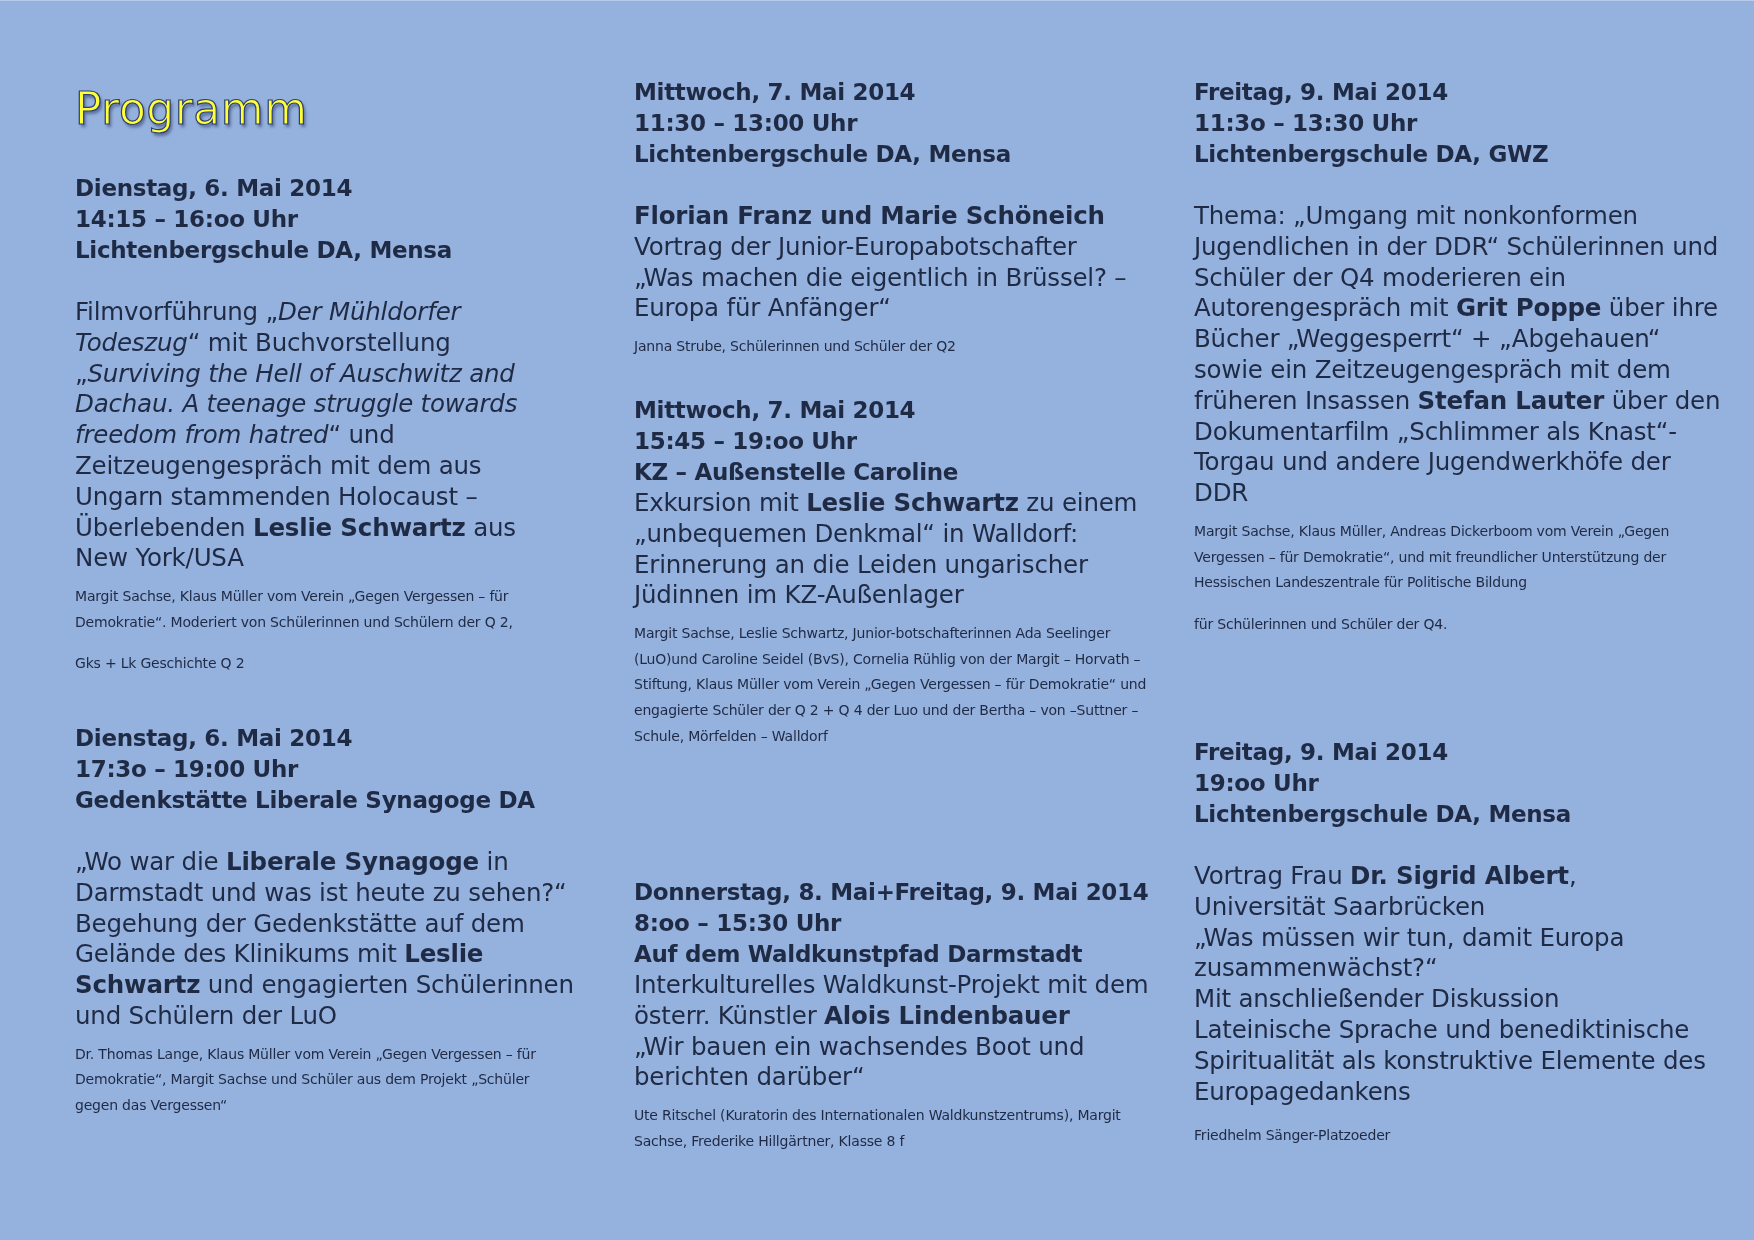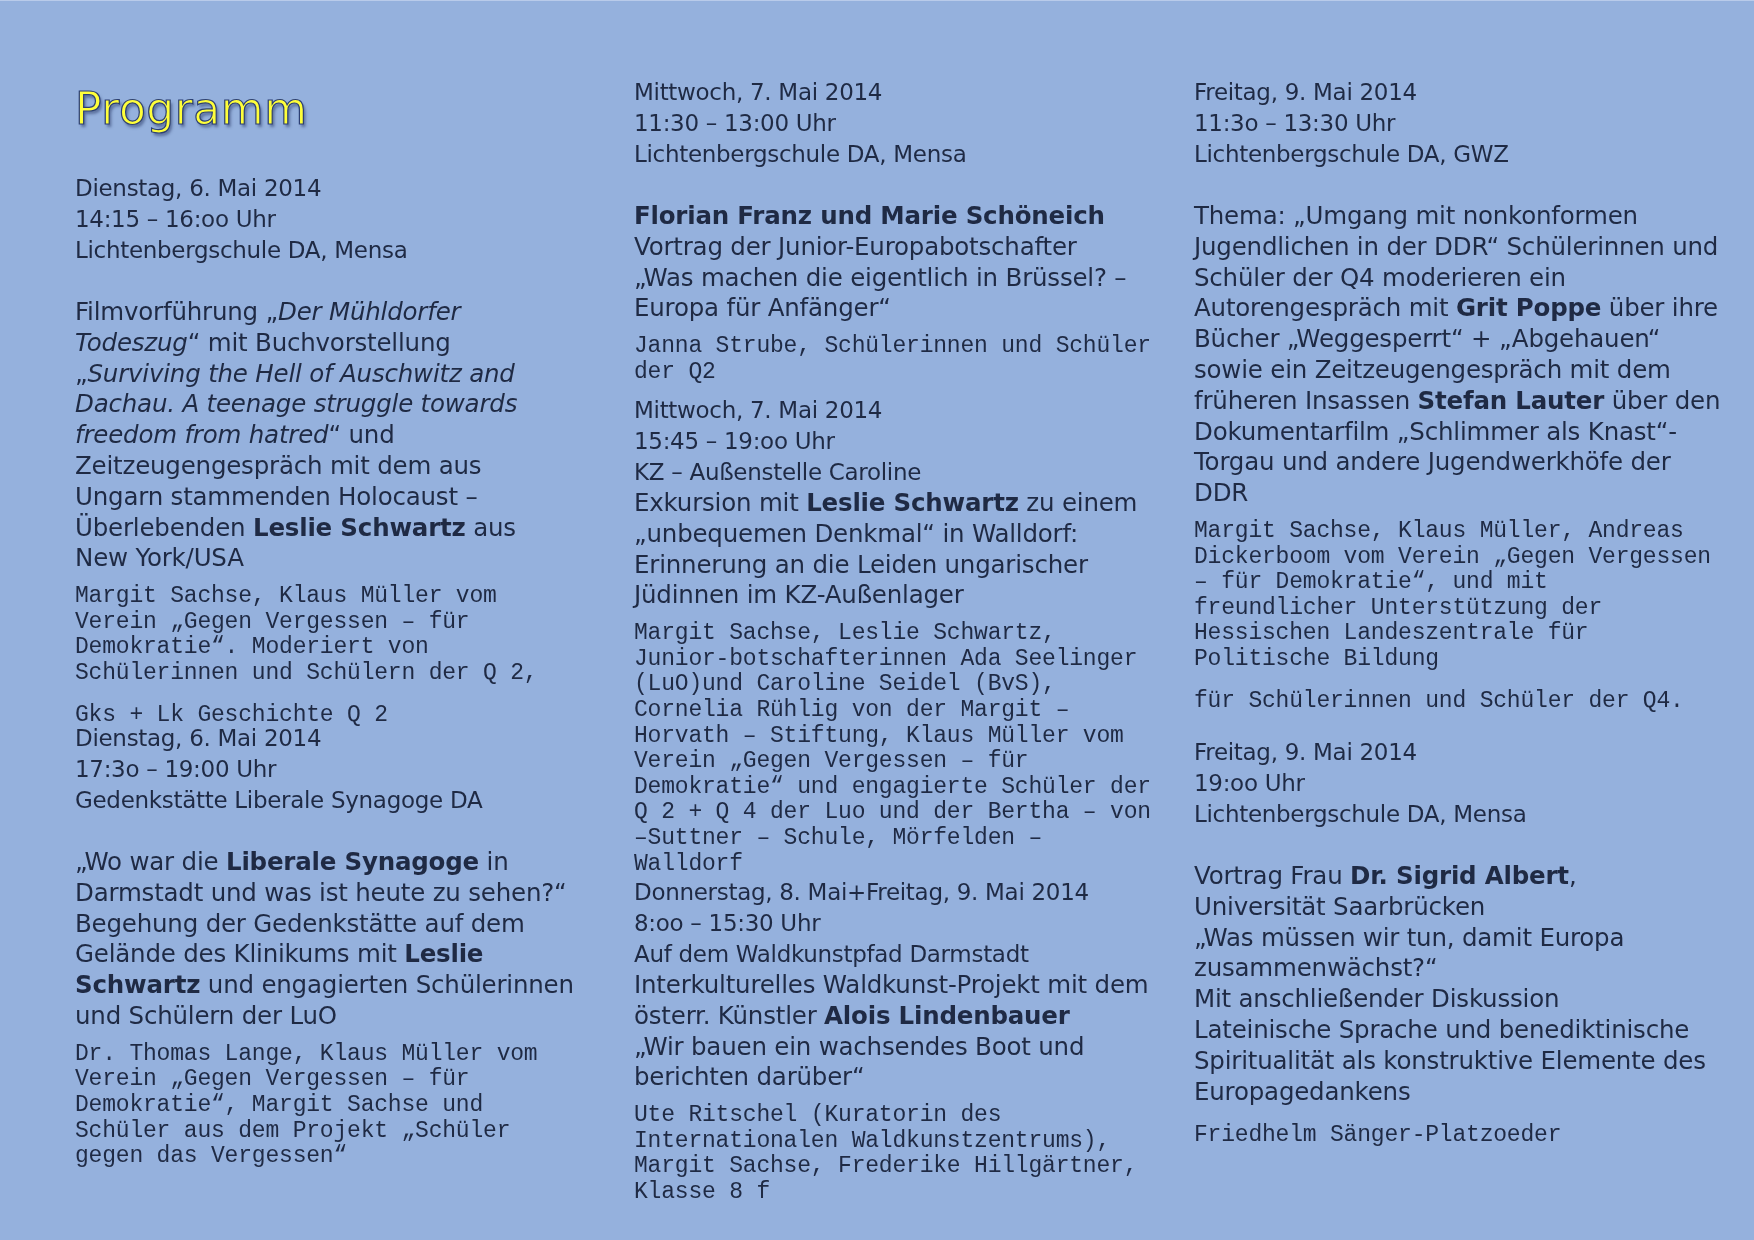--- a/index.html
+++ b/index.html
@@ -18,24 +18,24 @@
     .col2 { left: 634px; width: 520px; }
     .col3 { left: 1194px; width: 530px; }
     .title {
       position: absolute; top: 82px; left: 0;
       font-size: 44px; font-weight: normal;
       color: #ffff3a; letter-spacing: 0.5px;
       -webkit-text-stroke: 1.2px #2c3f73;
       text-shadow: 2px 3px 3px rgba(40,55,100,0.55);
     }
     .event { position: absolute; left: 0; width: 100%; }
-    .head { font-weight: normal; font-size: 23px; line-height: 31px; letter-spacing: -0.3px; }
+    .head { font-weight: bold; font-size: 23px; line-height: 31px; letter-spacing: -0.3px; }
     .desc { font-size: 24.5px; line-height: 30.8px; letter-spacing: -0.2px; }
     .desc.gap { margin-top: 31px; }
-    .people { font-size: 23px; line-height: 25.6px; margin-top: 10px; letter-spacing: -0.2px; font-family: Liberation Mono, monospace; }
+    .people { font-size: 14px; line-height: 25.6px; margin-top: 10px; letter-spacing: -0.2px; }
     .people.nogap { margin-top: 16px; }
     b { font-weight: bold; }
     i { font-style: italic; }
   </style>
 </head>
 <body>
 
 <div class="col col1">
   <div class="title">Programm</div>
 

